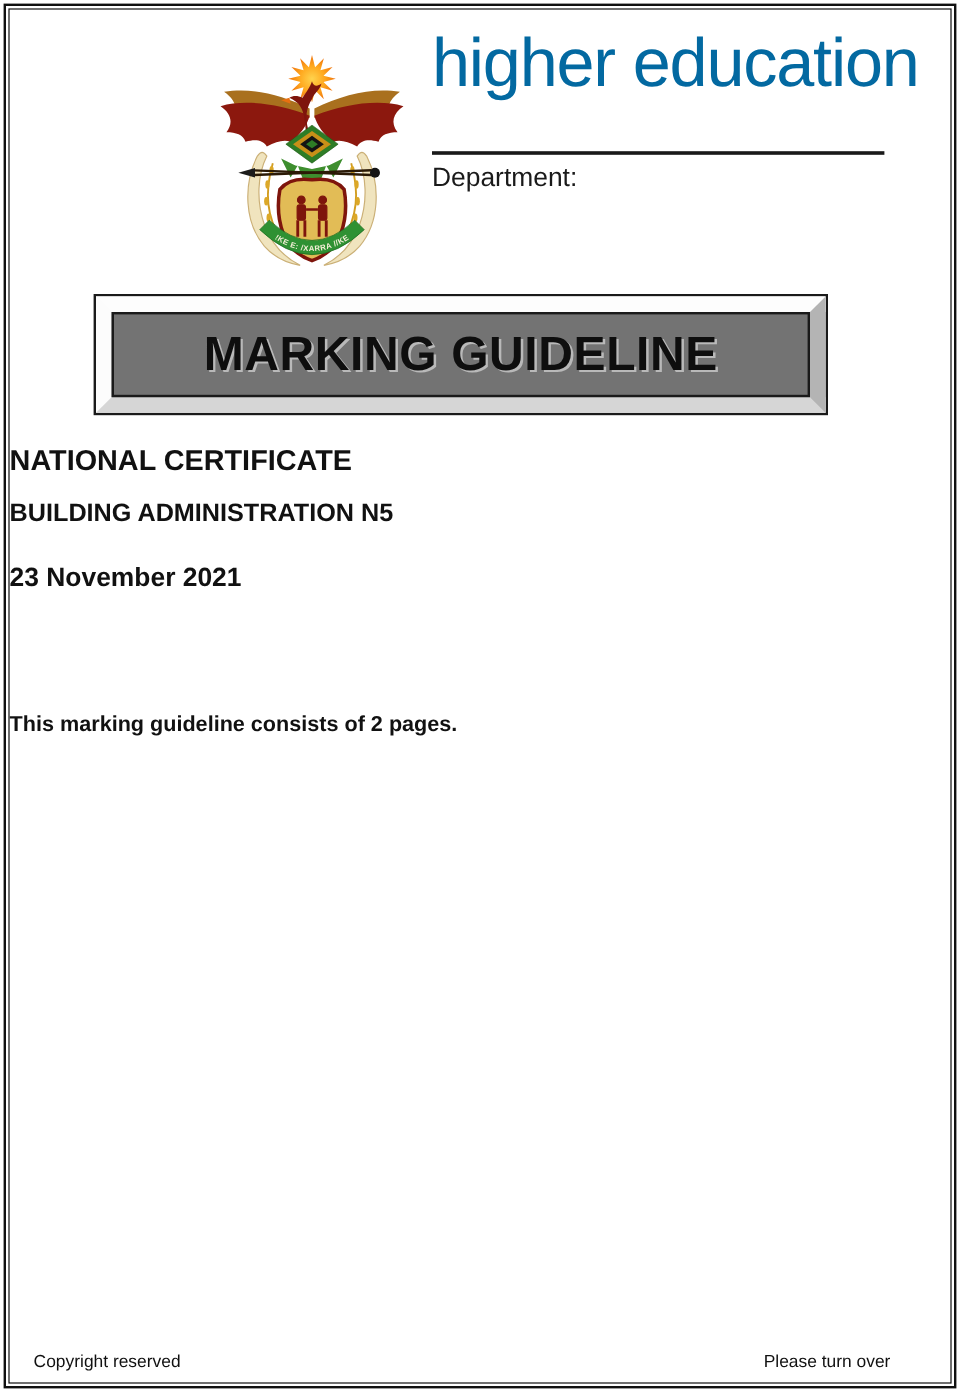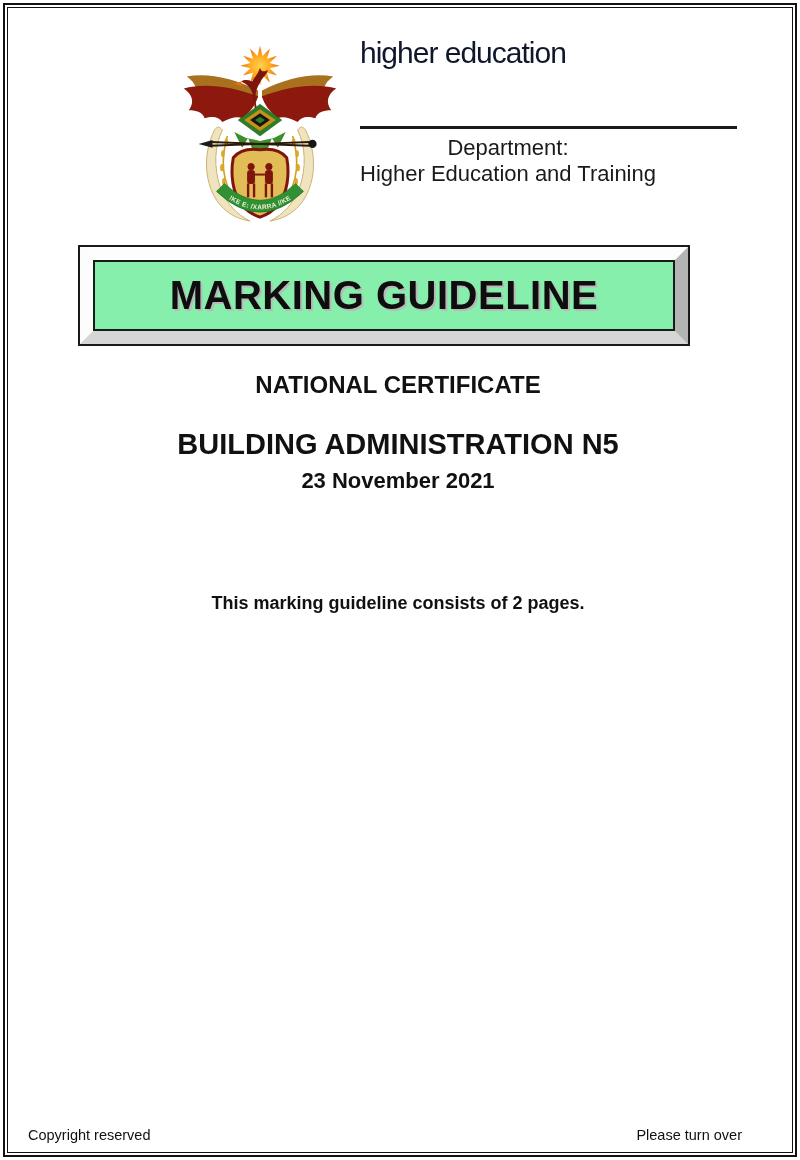--- a/index.html
+++ b/index.html
@@ -22,22 +22,22 @@
     width:100%; height:100%;
     border:1px solid #111;
   }
   
   .emblem {
     position:absolute; left:162px; top:25px;
     width:180px; height:198px;
   }
   .brand {
     position:absolute; left:352px; top:26px;
-    font-size:30px; line-height:38px; font-weight:400;
-    letter-spacing:-1px; color:#0f172a; white-space:nowrap;
+    font-size:57px; line-height:38px; font-weight:400;
+    letter-spacing:-1px; color:#0369a1; white-space:nowrap;
   }
   .brand-rule {
     position:absolute; left:352px; top:118px;
     width:377px; height:3px; background:#1a1a1a;
   }
   .dept-block {
     position:absolute; left:352px; top:127px;
     white-space:nowrap;
     text-align:center;
   }
@@ -52,34 +52,34 @@
   }
   .mg-bevel {
     width:100%; height:100%;
     border:13px solid;
     border-color:#fdfdfd #b4b4b4 #d6d6d6 #fcfcfc;
   }
   .mg-inner {
     width:100%; height:100%;
     border:2px solid #1a1a1a;
     display:flex; align-items:center; justify-content:center;
-    background:#86efac;
+    background:#737373;
   }
   .mg-title {
     font-size:40px; font-weight:bold; letter-spacing:0.5px;
     color:#0e0e0e; text-shadow:2px 2px 0 #b9b9b9;
     white-space:nowrap;
   }
   
   .center-line {
     position:absolute; left:0; width:780px;
-    text-align:center; white-space:nowrap;
+    white-space:nowrap;
   }
   .certificate { top:363px; font-size:24px; font-weight:bold; }
-  .subject     { top:420px; font-size:29px; font-weight:bold; }
+  .subject     { top:408px; font-size:21px; font-weight:bold; }
   .exam-date   { top:460px; font-size:22px; font-weight:bold; }
   .pages-note  { top:585px; font-size:18px; font-weight:bold; }
   
   .footer {
     position:absolute; left:20px; right:50px; bottom:9px;
     display:flex; justify-content:space-between;
     font-size:14.5px; color:#111;margin-top:16px;
   }
 </style>
 </head>
@@ -167,21 +167,20 @@
         </g>
       </svg>
 
       <div class="brand">
         <div>higher education</div>
       </div>
       <div class="brand-rule"></div>
 
       <div class="dept-block">
         <div class="dept-label">Department:</div>
-        <div class="dept-name">Higher Education and Training</div>
       </div>
 
       <div class="mg-box">
         <div class="mg-bevel">
           <div class="mg-inner">
             <span class="mg-title">MARKING GUIDELINE</span>
           </div>
         </div>
       </div>
 

